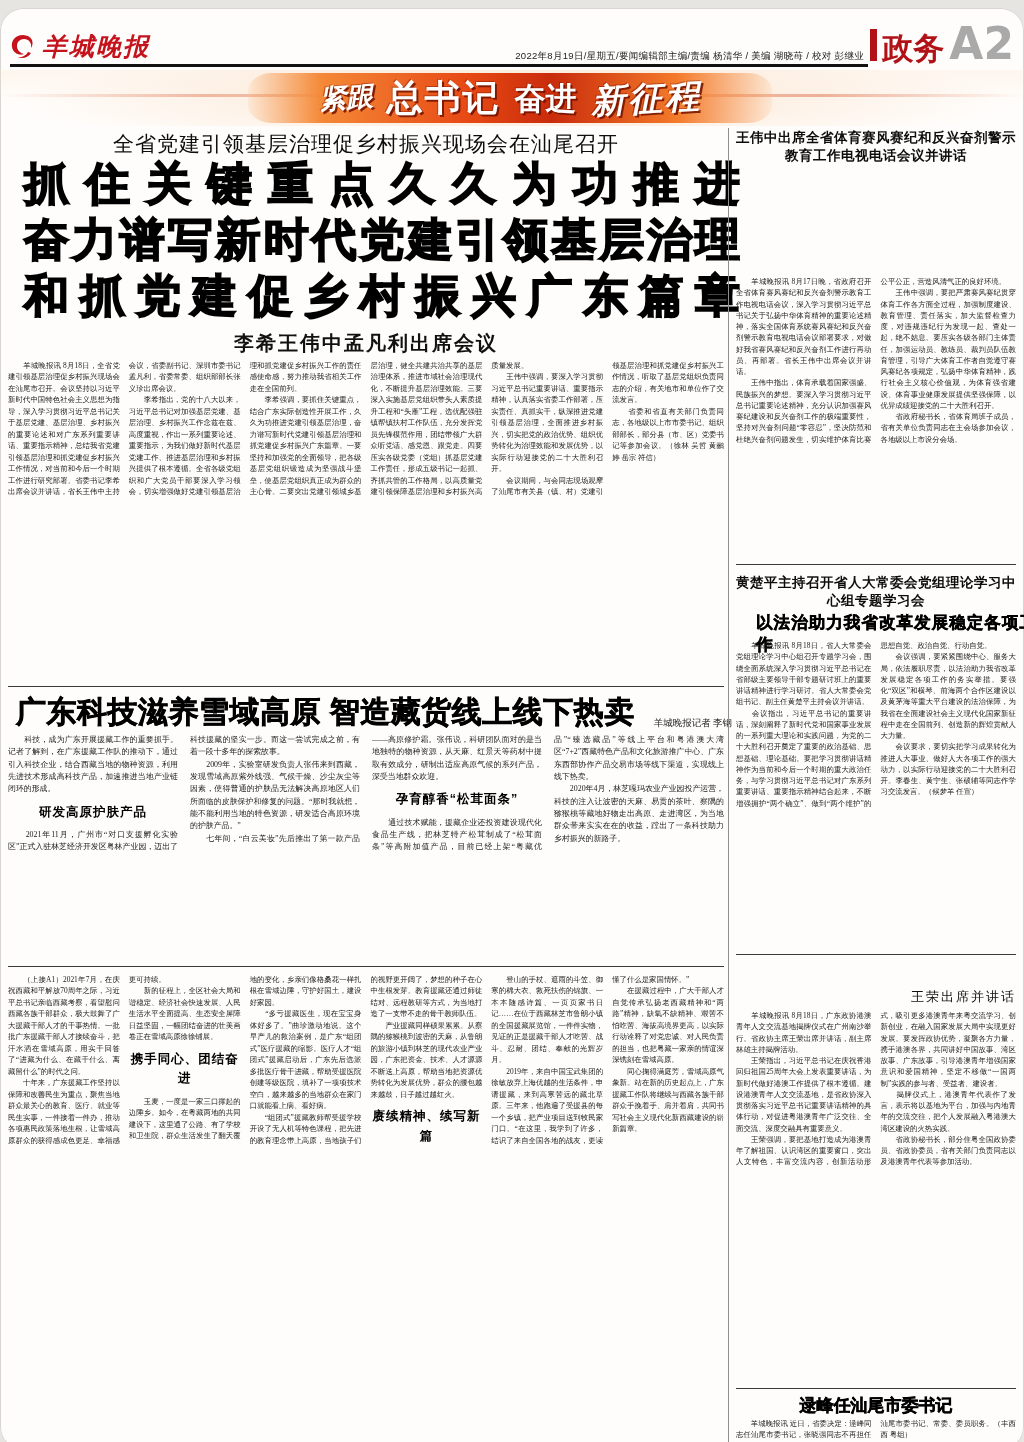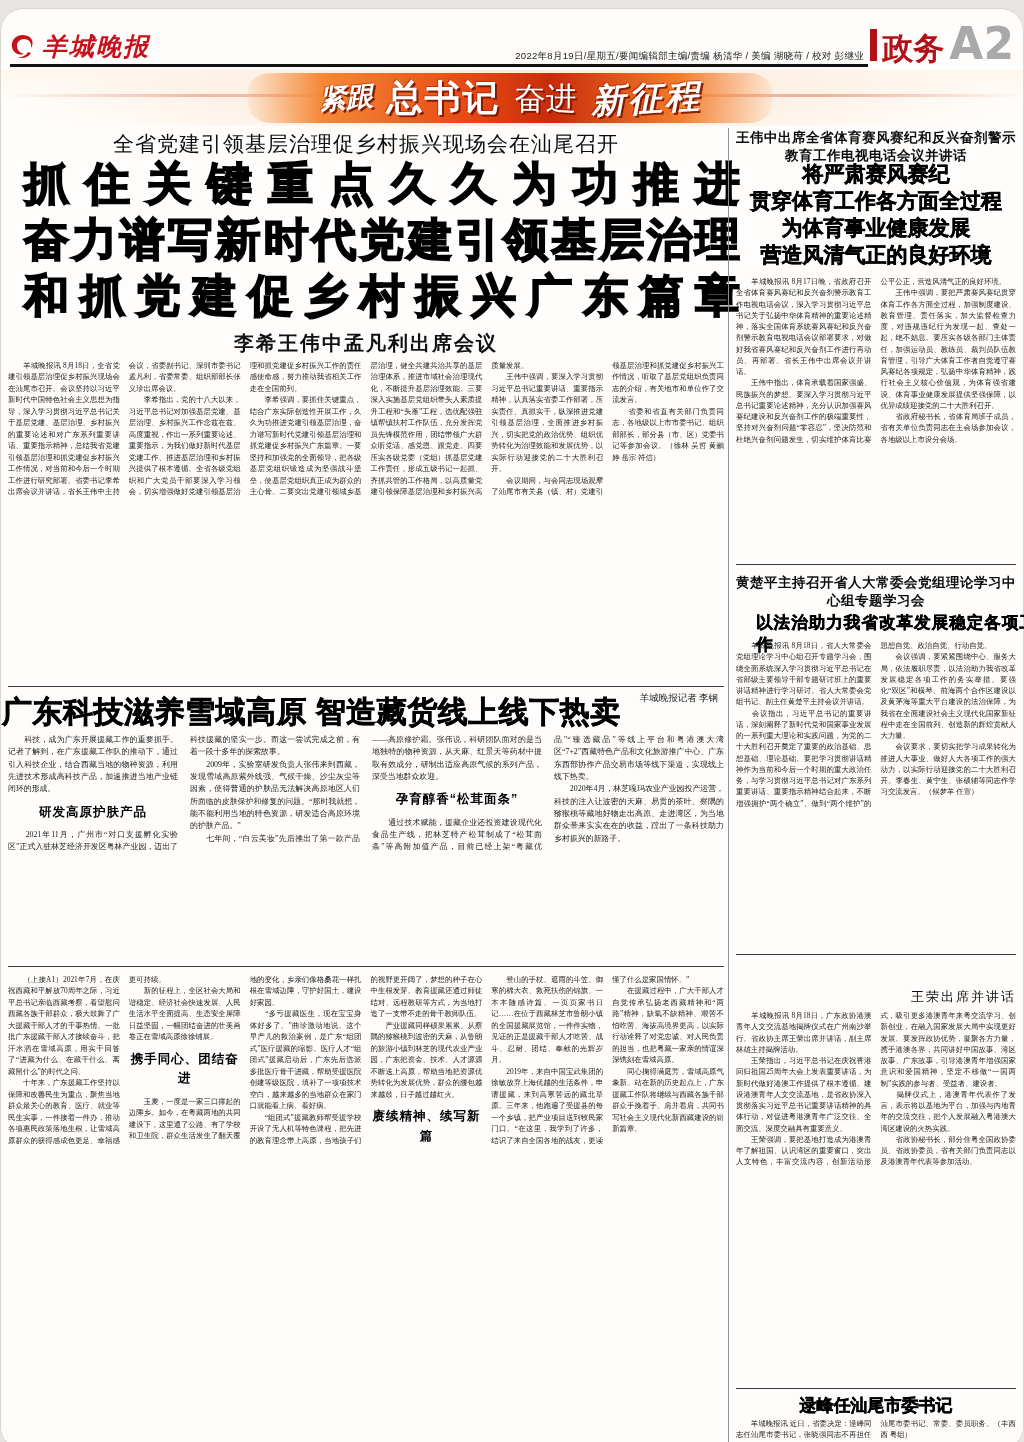--- a/index.html
+++ b/index.html
@@ -22,41 +22,41 @@
        radial-gradient(70% 130% at 50% 55%, rgba(243,166,96,.28), rgba(243,166,96,0) 70%),
        linear-gradient(180deg, rgba(250,225,200,.25), rgba(250,225,200,0) 60%);}
   #banner::before{content:"";position:absolute;left:0;top:24px;width:1024px;height:3px;
      background:linear-gradient(90deg, rgba(214,75,30,0), rgba(214,75,30,.35) 20%, rgba(214,75,30,.15) 50%, rgba(214,75,30,.4) 80%, rgba(214,75,30,0));}
   #banner-band{position:absolute;left:248px;top:3px;width:524px;height:50px;border-radius:24px/18px;
      background:linear-gradient(90deg, rgba(246,180,120,.15), #f08a3c 14%, #e14a18 42%, #c32d0e 58%, #ef7c30 82%, rgba(246,180,120,.15));
      display:flex;align-items:center;justify-content:center;gap:14px;filter:saturate(1.05);}
   .slog{color:#fff;text-shadow:2px 2px 0 rgba(110,18,0,.85), -1px -1px 0 rgba(110,18,0,.4);line-height:1;}
   .slog1{font-size:27px;font-weight:700;font-style:italic;transform:rotate(-4deg);}
   .slog2{font-size:36px;font-weight:900;letter-spacing:2px;}
-  .slog3{font-size:31px;font-weight:400;}
+  .slog3{font-size:31px;font-weight:700;}
   .slog4{font-size:34px;font-weight:800;font-style:italic;transform:rotate(-3deg);letter-spacing:3px;}
   
   .kicker{font-size:21px;font-weight:500;color:#0e0e0e;text-align:center;letter-spacing:1px;}
   .stretch{text-align:justify;text-align-last:justify;}
   #main-headline{left:24px;top:148px;width:716px;}
   #main-headline .hl{font-size:45px;font-weight:900;color:#000;line-height:56px;
       -webkit-text-stroke:1.7px #000;letter-spacing:0;}
   #main-subhead{left:8px;top:322px;width:716px;font-size:20px;font-weight:600;text-align:center;letter-spacing:2px;color:#111;}
   
   .body-text{font-family:"Liberation Serif",serif;color:#191919;text-align:justify;overflow:hidden;}
   .seg{white-space:pre-line;}
   .cols6{column-count:6;column-gap:9px;font-size:7.4px;line-height:1.55;}
   .cols4{column-count:4;column-gap:12px;font-size:7.9px;line-height:1.56;}
   .cols2{column-count:2;column-gap:9px;font-size:7.4px;line-height:1.52;}
   .sub-h{font-family:"Liberation Sans",sans-serif;font-weight:800;font-size:12.5px;color:#000;
       text-align:center;margin:7px 0;letter-spacing:1px;}
   .rule{background:#3a3a3a;height:1px;}
   #v-rule{left:728px;top:120px;width:1px;height:1322px;background:#8f8f8f;}
   
-  #tibet-head{left:2px;top:684px;width:716px;display:flex;align-items:flex-start;}
+  #tibet-head{left:16px;top:684px;width:716px;display:flex;align-items:flex-end;}
   #tibet-title{font-size:30px;font-weight:800;color:#000;letter-spacing:.5px;-webkit-text-stroke:.6px #000;}
   #tibet-byline{font-size:9.5px;color:#222;margin-left:auto;padding-bottom:3px;white-space:nowrap;
       font-family:"Liberation Serif",serif;}
   
   .rail-kicker{font-size:13.5px;font-weight:600;color:#0d0d0d;text-align:center;line-height:1.35;letter-spacing:.5px;}
   .rail-hl{font-size:21px;font-weight:900;color:#000;text-align:center;line-height:27px;-webkit-text-stroke:.5px #000;}
   .rail-hl2{font-size:16.5px;font-weight:900;color:#000;-webkit-text-stroke:.5px #000;}
   .rail-sub{font-size:13px;font-weight:500;text-align:right;color:#111;letter-spacing:2px;}
 </style>
 </head>
@@ -131,26 +131,20 @@
     <div class="sub-h">赓续精神、续写新篇</div>
     <div class="seg">　　登山的手杖、遮雨的斗笠、御寒的棉大衣、救死扶伤的锦旗、一本本随感诗篇、一页页家书日记……在位于西藏林芝市鲁朗小镇的全国援藏展览馆，一件件实物，见证的正是援藏干部人才吃苦、战斗、忍耐、团结、奉献的光辉岁月。
 　　2019年，来自中国宝武集团的徐敏放弃上海优越的生活条件，申请援藏，来到高寒苦远的藏北草原。三年来，他跑遍了受援县的每一个乡镇，把产业项目送到牧民家门口。“在这里，我学到了许多，结识了来自全国各地的战友，更读懂了什么是家国情怀。”
 　　在援藏过程中，广大干部人才自觉传承弘扬老西藏精神和“两路”精神，缺氧不缺精神、艰苦不怕吃苦、海拔高境界更高，以实际行动诠释了对党忠诚、对人民负责的担当，也把粤藏一家亲的情谊深深镌刻在雪域高原。
 　　同心掬得满庭芳，雪域高原气象新。站在新的历史起点上，广东援藏工作队将继续与西藏各族干部群众手挽着手、肩并着肩，共同书写社会主义现代化新西藏建设的崭新篇章。</div>
   </div>
 
   <div class="abs" id="v-rule"></div>
 
   <div class="abs rail-kicker" style="left:736px;top:121px;width:280px;">王伟中出席全省体育赛风赛纪和反兴奋剂警示教育工作电视电话会议并讲话</div>
-  <div class="abs" style="left:736px;top:152px;width:280px;">
-    <div class="rail-hl">将严肃赛风赛纪</div>
-    <div class="rail-hl">贯穿体育工作各方面全过程</div>
-    <div class="rail-hl">为体育事业健康发展</div>
-    <div class="rail-hl">营造风清气正的良好环境</div>
-  </div>
   <div class="abs body-text cols2 seg" style="left:736px;top:268px;width:280px;height:280px;">　　羊城晚报讯 8月17日晚，省政府召开全省体育赛风赛纪和反兴奋剂警示教育工作电视电话会议，深入学习贯彻习近平总书记关于弘扬中华体育精神的重要论述精神，落实全国体育系统赛风赛纪和反兴奋剂警示教育电视电话会议部署要求，对做好我省赛风赛纪和反兴奋剂工作进行再动员、再部署。省长王伟中出席会议并讲话。
 　　王伟中指出，体育承载着国家强盛、民族振兴的梦想。要深入学习贯彻习近平总书记重要论述精神，充分认识加强赛风赛纪建设和反兴奋剂工作的极端重要性，坚持对兴奋剂问题“零容忍”，坚决防范和杜绝兴奋剂问题发生，切实维护体育比赛公平公正，营造风清气正的良好环境。
 　　王伟中强调，要把严肃赛风赛纪贯穿体育工作各方面全过程，加强制度建设、教育管理、责任落实，加大监督检查力度，对违规违纪行为发现一起、查处一起，绝不姑息。要压实各级各部门主体责任，加强运动员、教练员、裁判员队伍教育管理，引导广大体育工作者自觉遵守赛风赛纪各项规定，弘扬中华体育精神，践行社会主义核心价值观，为体育强省建设、体育事业健康发展提供坚强保障，以优异成绩迎接党的二十大胜利召开。
 　　省政府秘书长，省体育局班子成员，省有关单位负责同志在主会场参加会议，各地级以上市设分会场。</div>
   <div class="abs rule" style="left:736px;top:556px;width:280px;"></div>
 
   <div class="abs rail-kicker" style="left:736px;top:566px;width:280px;">黄楚平主持召开省人大常委会党组理论学习中心组专题学习会</div>
   <div class="abs rail-hl2 stretch" style="left:756px;top:604px;width:280px;">以法治助力我省改革发展稳定各项工作</div>
   <div class="abs body-text cols2 seg" style="left:736px;top:632px;width:280px;height:306px;">　　羊城晚报讯 8月18日，省人大常委会党组理论学习中心组召开专题学习会，围绕全面系统深入学习贯彻习近平总书记在省部级主要领导干部专题研讨班上的重要讲话精神进行学习研讨。省人大常委会党组书记、副主任黄楚平主持会议并讲话。
 　　会议指出，习近平总书记的重要讲话，深刻阐释了新时代党和国家事业发展的一系列重大理论和实践问题，为党的二十大胜利召开奠定了重要的政治基础、思想基础、理论基础。要把学习贯彻讲话精神作为当前和今后一个时期的重大政治任务，与学习贯彻习近平总书记对广东系列重要讲话、重要指示精神结合起来，不断增强拥护“两个确立”、做到“两个维护”的思想自觉、政治自觉、行动自觉。

